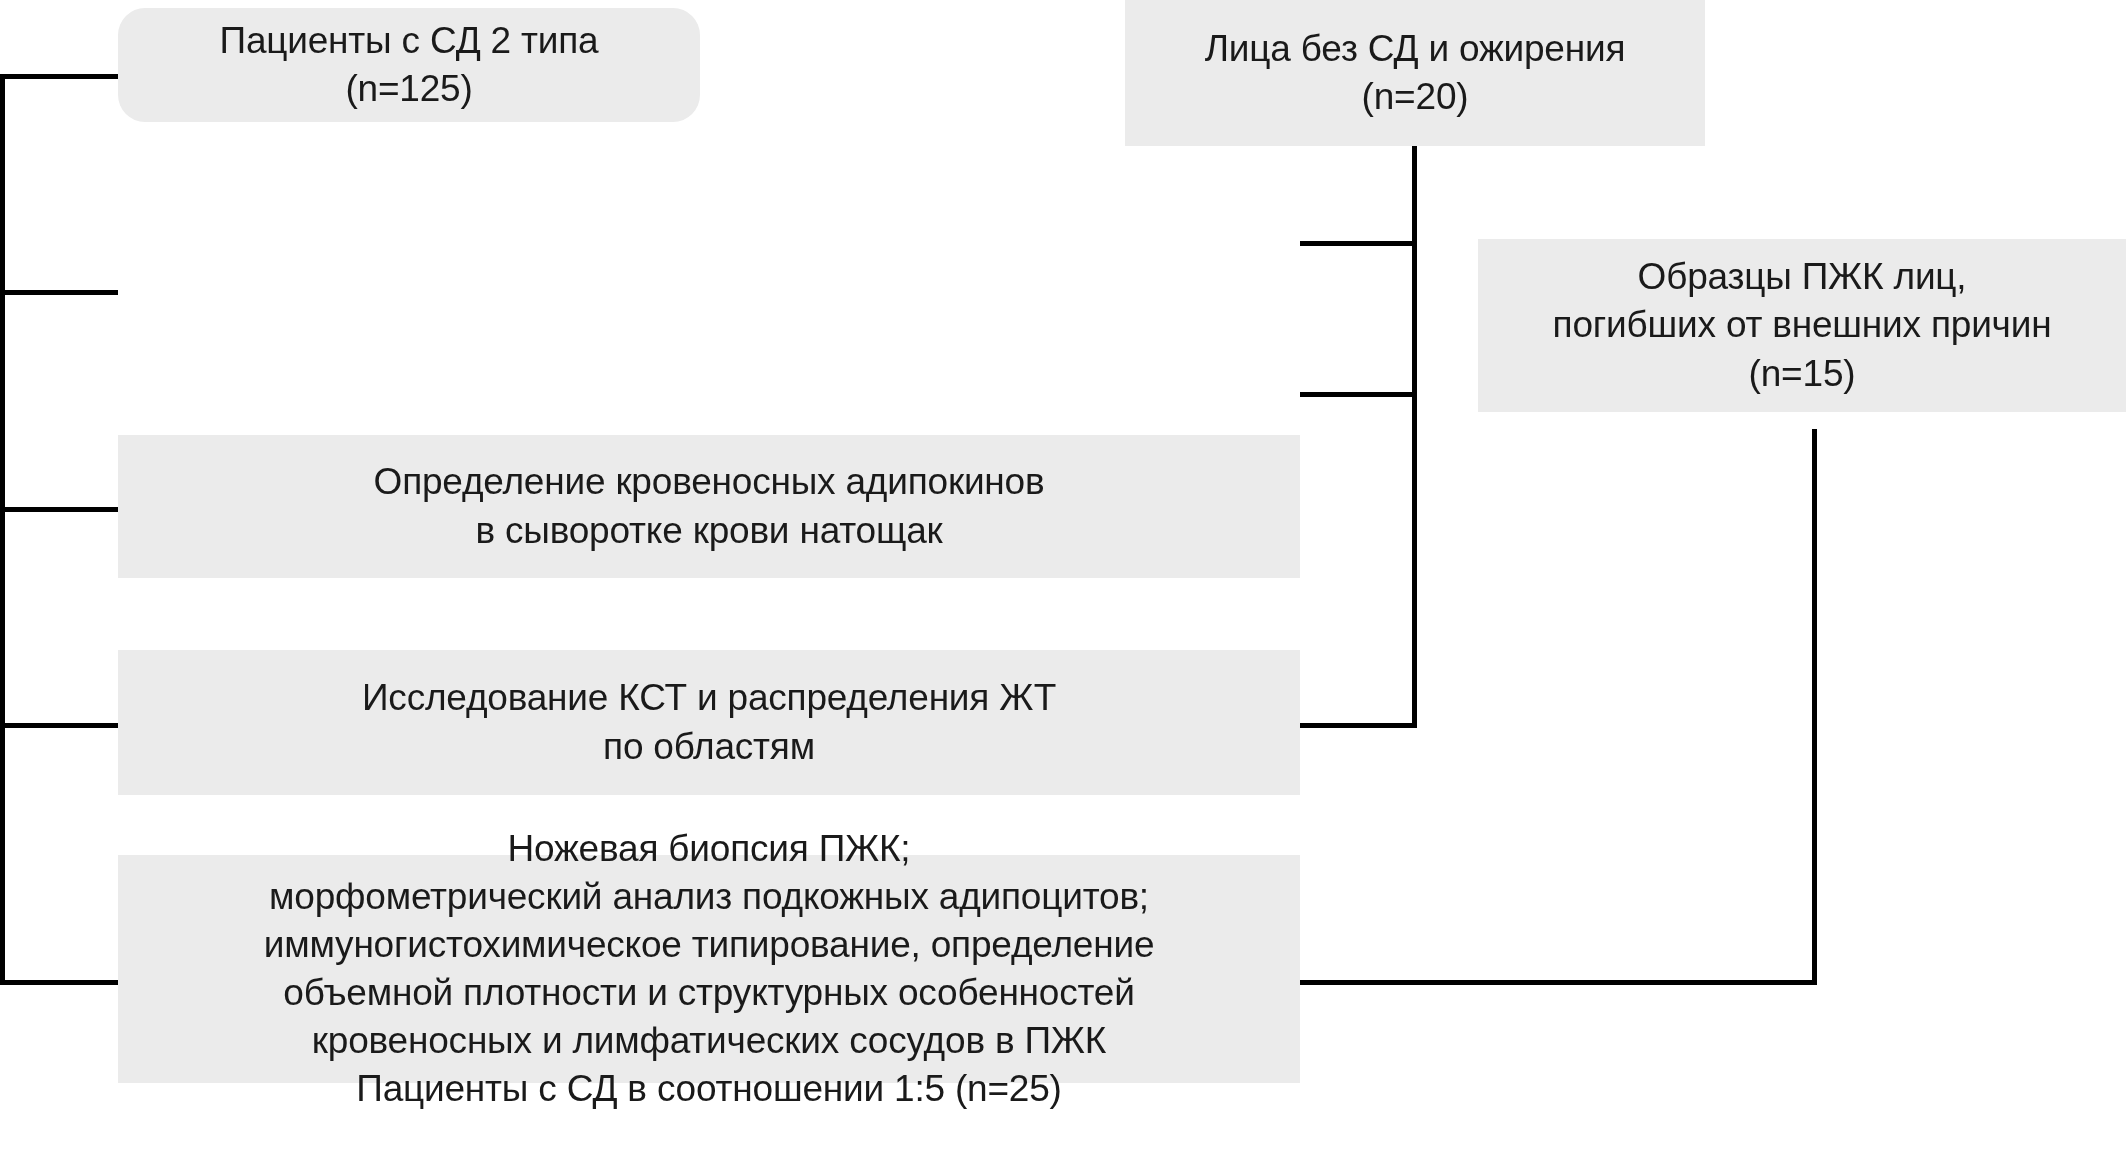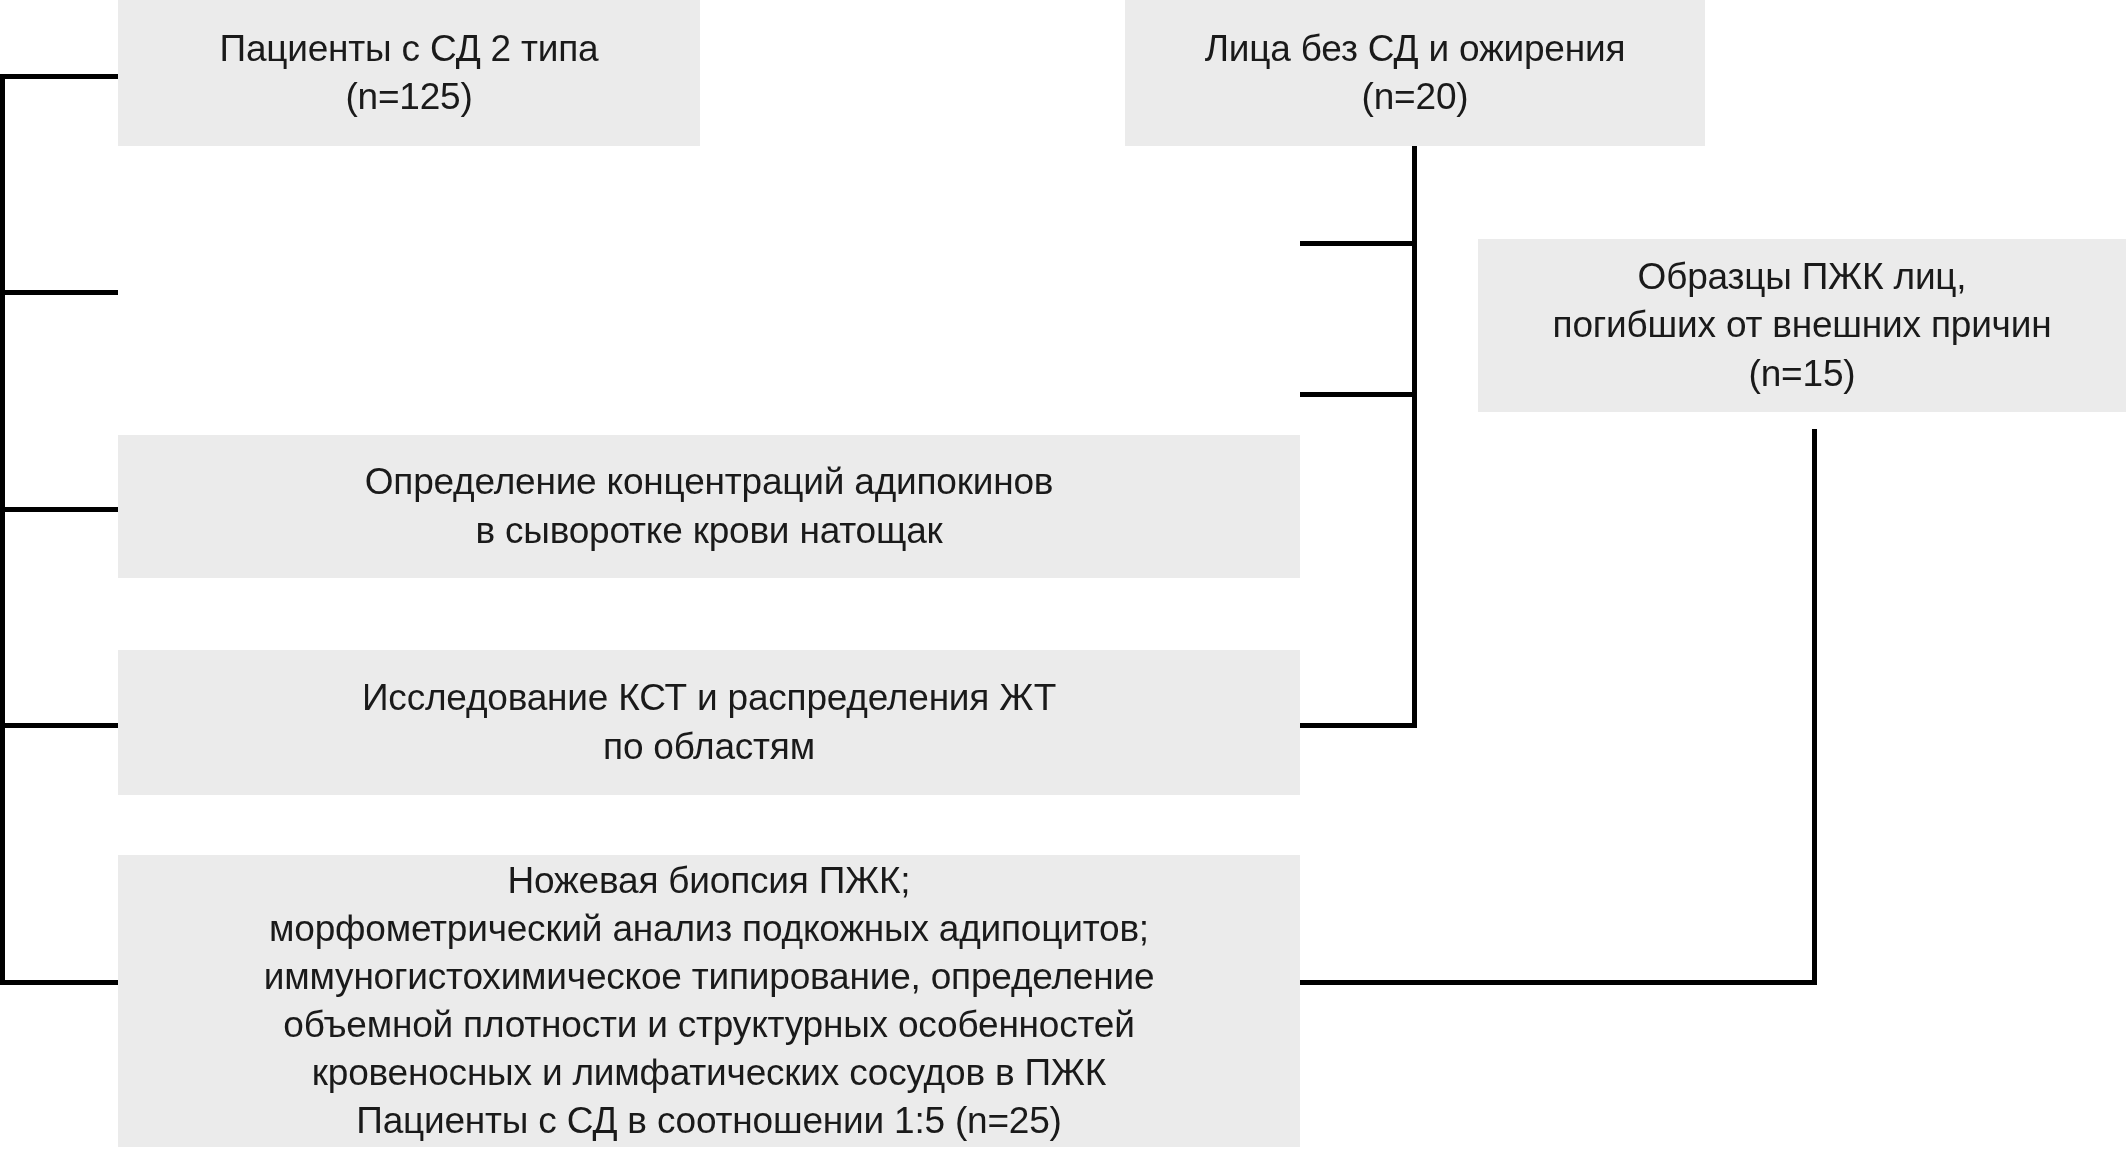--- a/index.html
+++ b/index.html
@@ -34,26 +34,26 @@
     width: 100%;
   }
   .line {
     position: absolute;
     background: #000000;
   }
   .line.h { height: 5px; }
   .line.v { width: 5px; }
 
   
-  #node-patients        { left: 118px;  top: 0px;    width: 582px;  height: 146px; }
+  #node-patients        { left: 118px;  top: 8px;    width: 582px;  height: 114px; border-radius: 27px; }
   #node-controls        { left: 1125px; top: 0px;    width: 580px;  height: 146px; }
   #node-clinical-exam   { left: 118px;  top: 212px;  width: 1182px; height: 158px; }
   #node-adipokines      { left: 118px;  top: 435px;  width: 1182px; height: 143px; }
   #node-bodycomp        { left: 118px;  top: 650px;  width: 1182px; height: 145px; }
-  #node-biopsy          { left: 118px;  top: 855px;  width: 1182px; height: 292px; }
+  #node-biopsy          { left: 118px;  top: 855px;  width: 1182px; height: 228px; }
   #node-adipose-samples { left: 1478px; top: 222px;  width: 648px;  height: 173px; margin-top: 17px; }
 
   
   #trunk-left           { left: 0px;    top: 74px;   height: 911px; }
   #stub-left-1          { left: 0px;    top: 74px;   width: 118px; }
   #stub-left-2          { left: 0px;    top: 290px;  width: 118px; }
   #stub-left-3          { left: 0px;    top: 507px;  width: 118px; }
   #stub-left-4          { left: 0px;    top: 723px;  width: 118px; }
   #stub-left-5          { left: 0px;    top: 980px;  width: 118px; }
 
@@ -92,21 +92,21 @@
 (n=125)</span>
   </div>
 
   <div class="node" id="node-controls">
     <span class="inner">Лица без СД и ожирения
 (n=20)</span>
   </div>
 
 
   <div class="node" id="node-adipokines">
-    <span class="inner">Определение концентраций адипокинов
+    <span class="inner">Определение кровеносных адипокинов
 в сыворотке крови натощак</span>
   </div>
 
   <div class="node" id="node-bodycomp">
     <span class="inner">Исследование КСТ и распределения ЖТ
 по областям</span>
   </div>
 
   <div class="node" id="node-biopsy">
     <span class="inner">Ножевая биопсия ПЖК;

